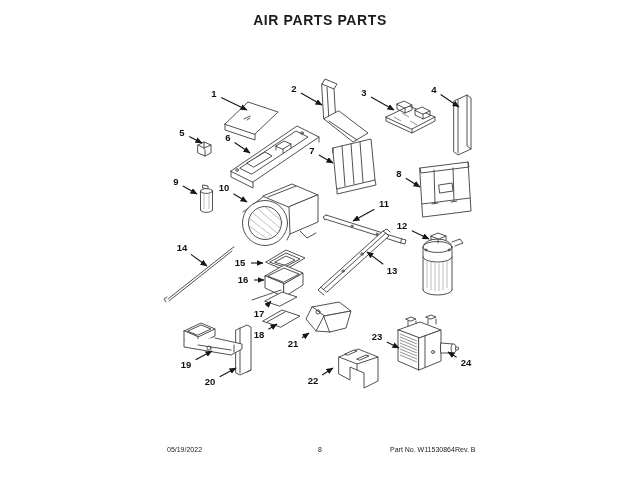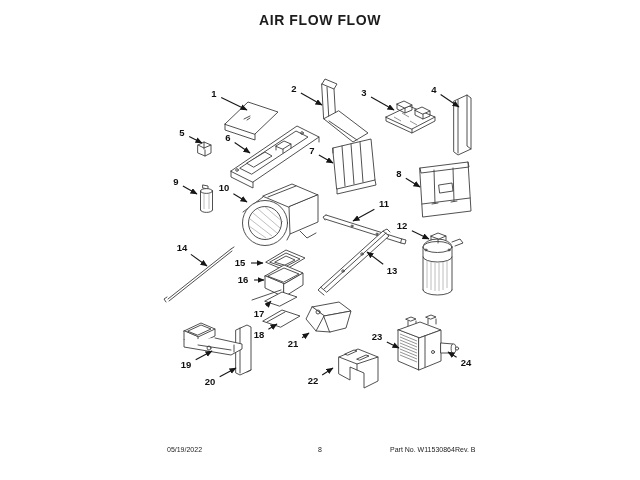--- a/index.html
+++ b/index.html
@@ -26,21 +26,21 @@
   .f-date { left:167px; }
   .f-page { left:0; width:640px; text-align:center; }
   .f-part { left:390px; }
   .f-rev  { left:455px; }
 </style>
 </head>
 <body>
 
 <div class="page">
 
-  <div class="title">AIR FLOW FLOW</div>
+  <div class="title">AIR PARTS PARTS</div>
 
   <svg class="diagram" id="diagram" width="640" height="480" viewBox="0 0 640 480">
     <defs>
       <marker id="ah" markerWidth="9" markerHeight="8" refX="6.5" refY="3" orient="auto" markerUnits="userSpaceOnUse">
         <path d="M0,0 L7,3 L0,6 Z" fill="#161616"></path>
       </marker>
     </defs>
 
     <g>
       <path class="sf" d="M225,124 L248,102 L278,112 L255,134 Z"></path>

